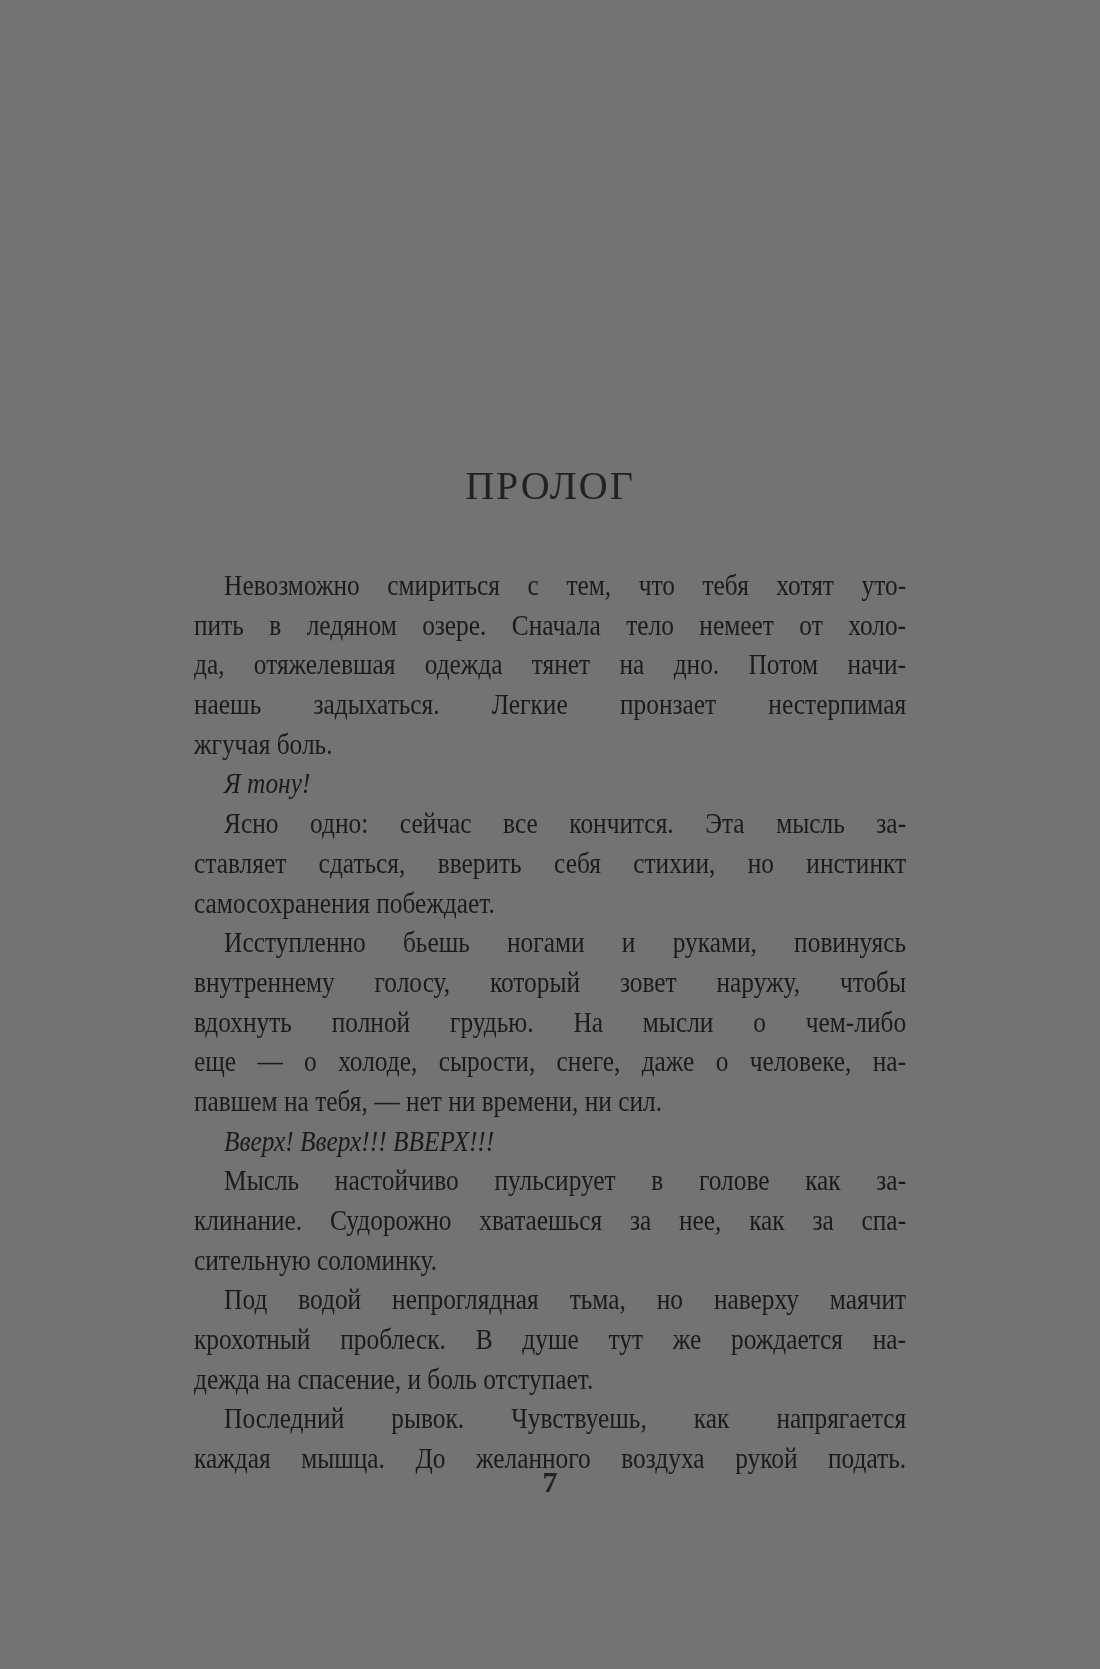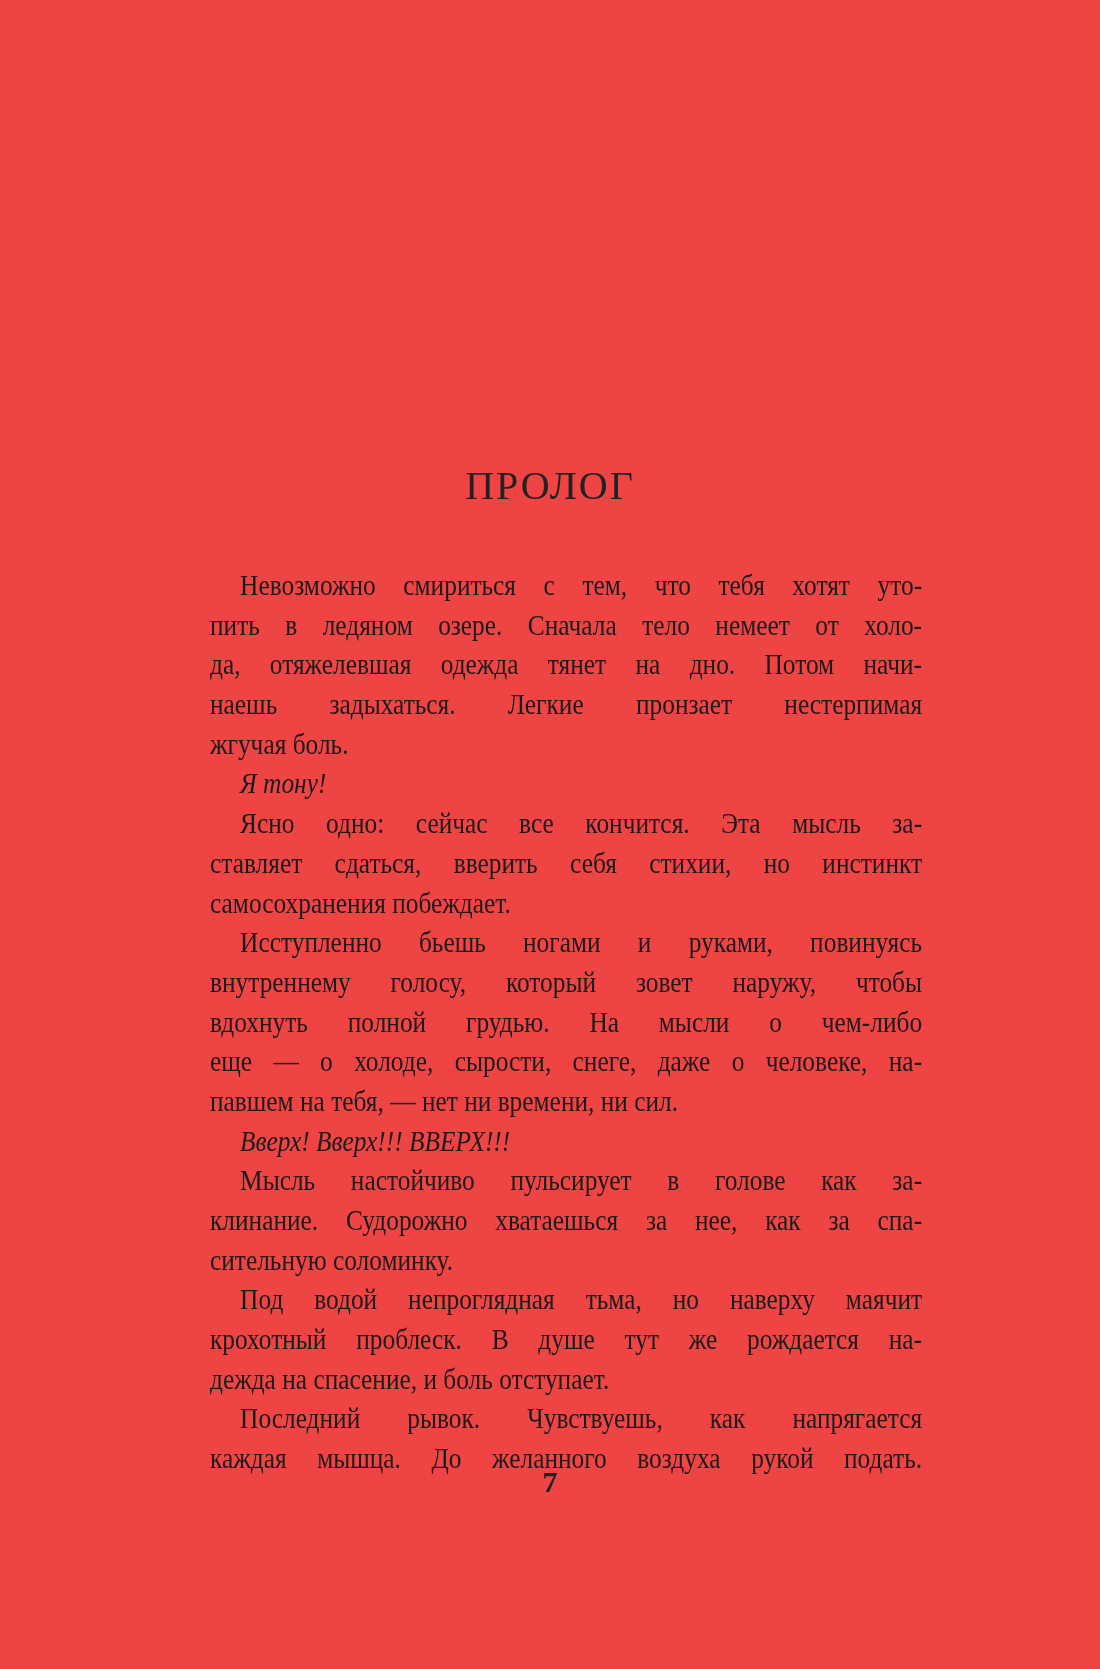--- a/index.html
+++ b/index.html
@@ -13,21 +13,21 @@
       position: relative;
       overflow: hidden;
       font-family: "Liberation Serif", "DejaVu Serif", serif;
       color: #1b1b1b;
     }
     .page {
       position: absolute;
       left: 0; top: 0;
       width: 1100px;
       height: 1669px;
-      background: #ef4444;
+      background: #737373;
     }
     .chapter-title {
       position: absolute;
       top: 462px;
       left: 0;
       width: 1100px;
       text-align: center;
       font-family: "Liberation Serif", "DejaVu Serif", serif;
       font-size: 40px;
       letter-spacing: 2px;
@@ -35,21 +35,20 @@
       font-weight: normal;
       margin: 0;
     }
     .body-text {
       position: absolute;
       left: 194px;
       top: 566px;
       width: 712px;
       font-size: 29.5px;
       line-height: 39.7px;
-      margin-left: 16px;
     }
     .line {
       display: block;
       height: 39.7px;
       white-space: nowrap;
       text-align: justify;
       text-align-last: justify;
       transform: scaleX(0.86);
       transform-origin: left center;
       width: 828px;

